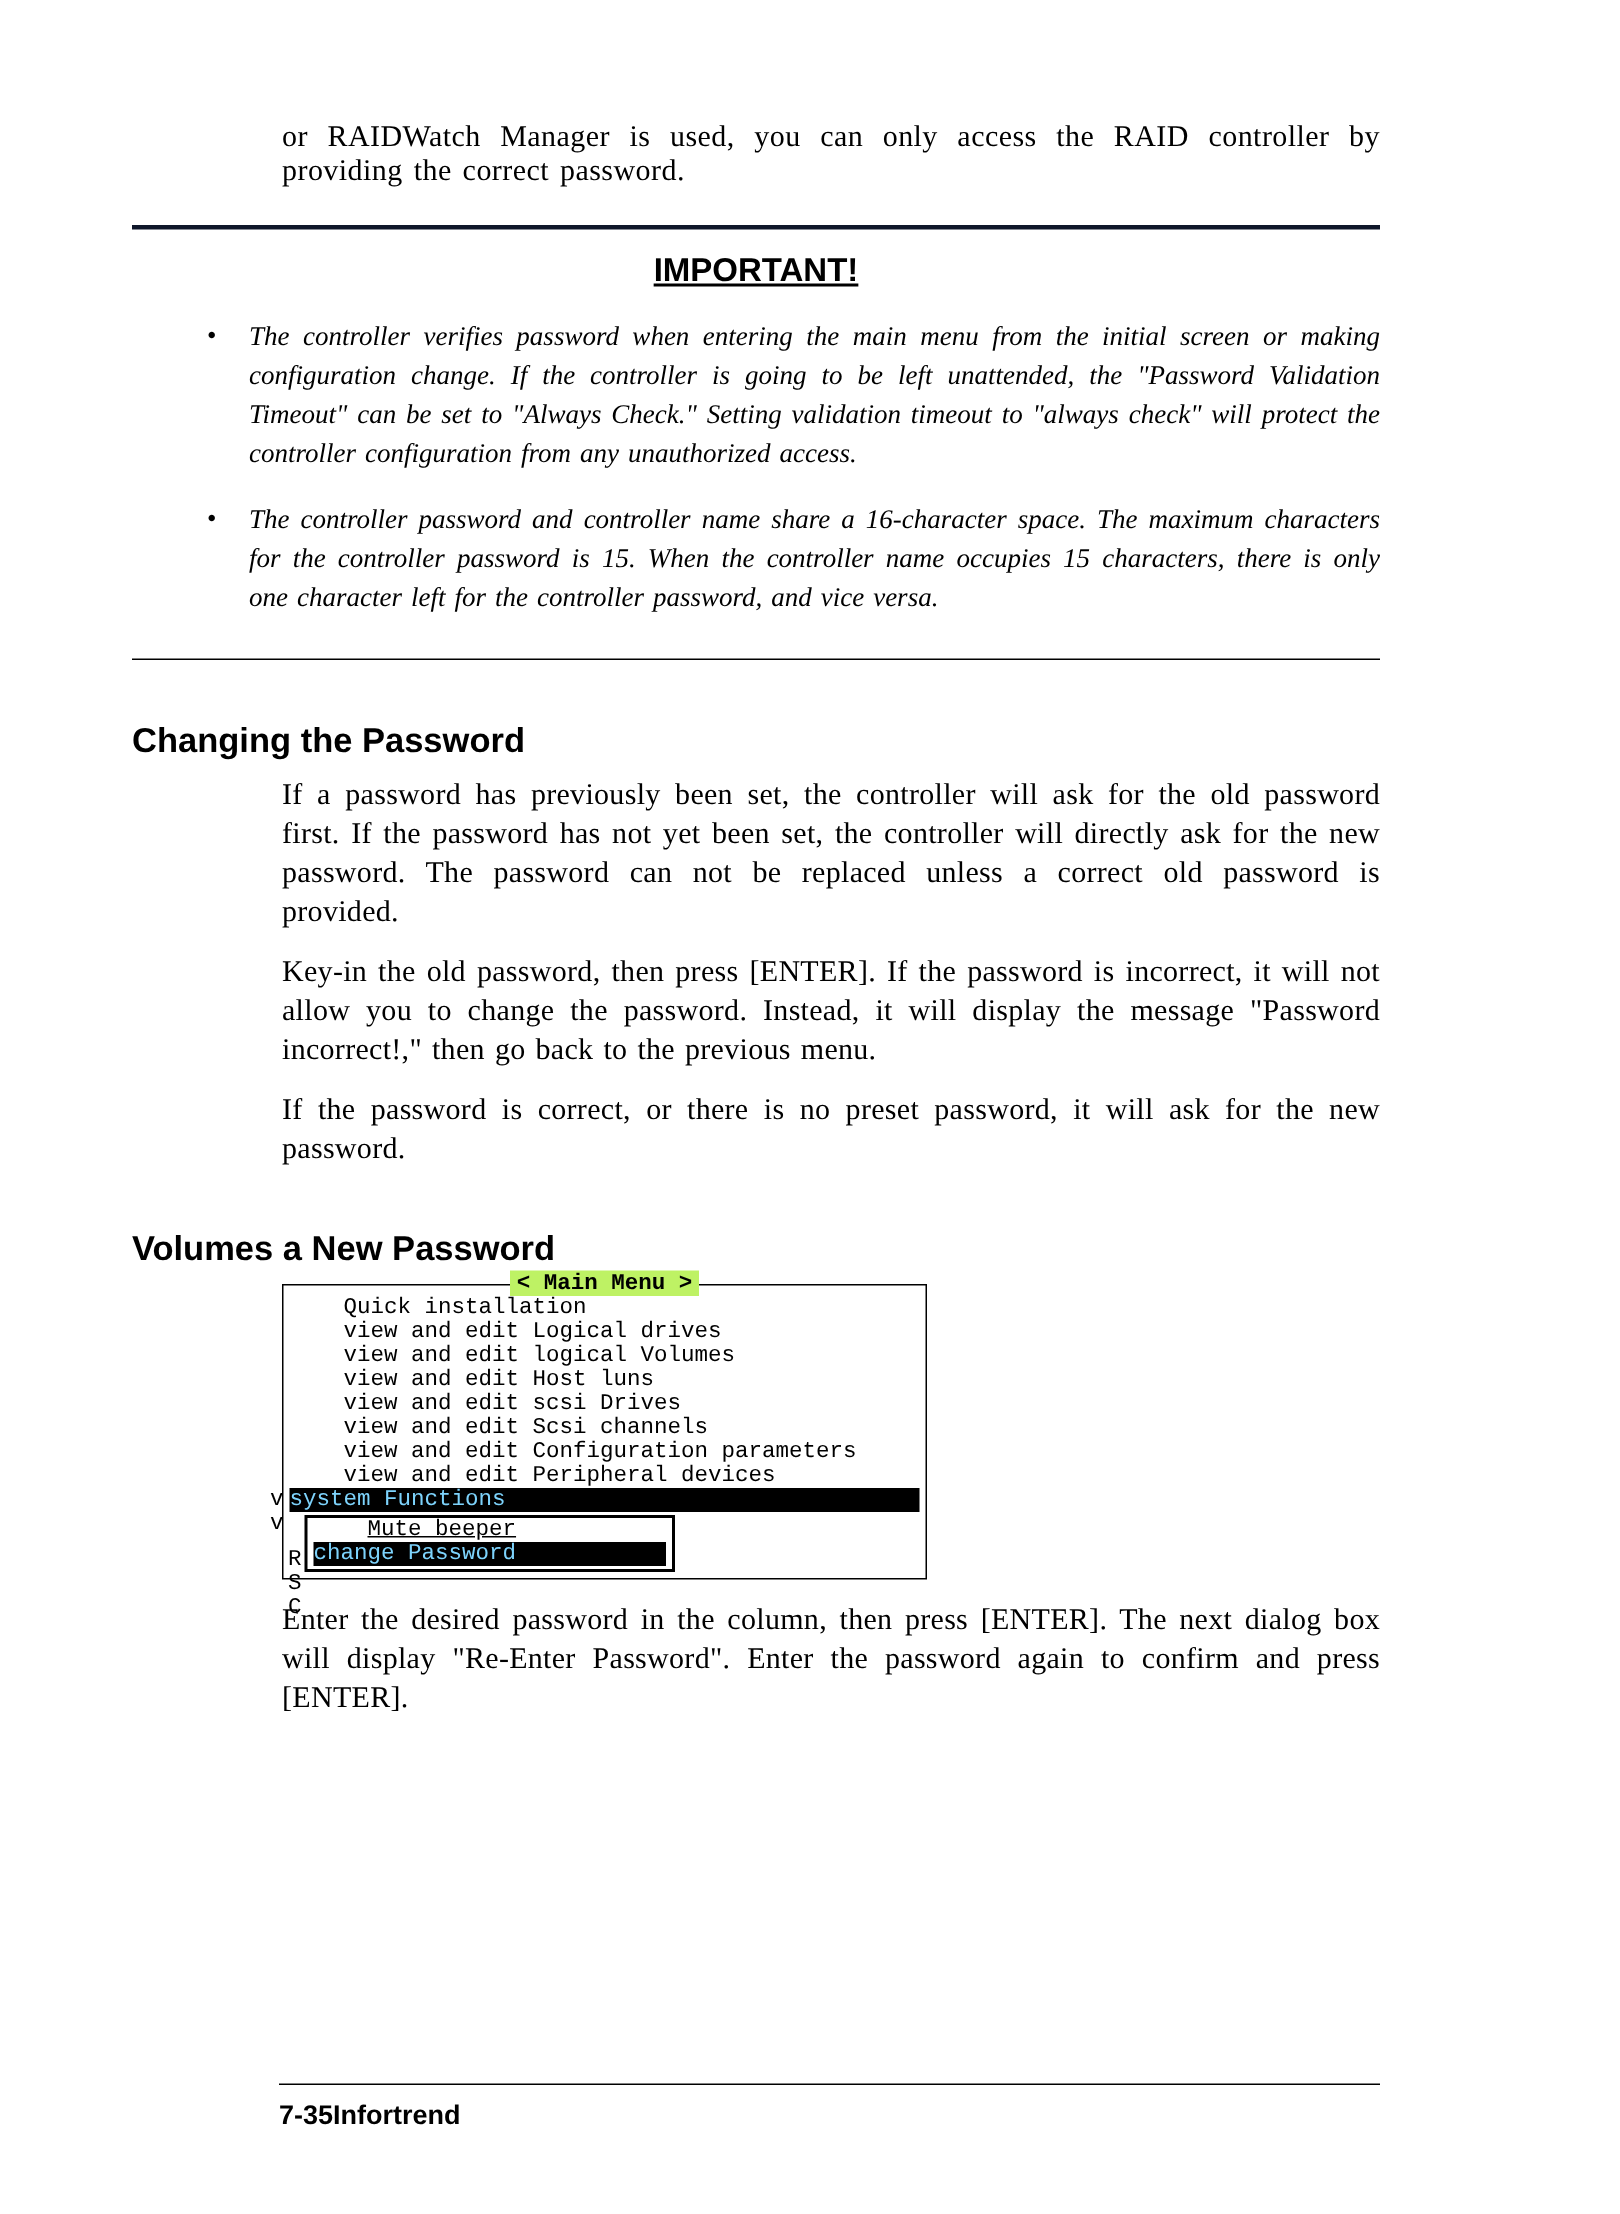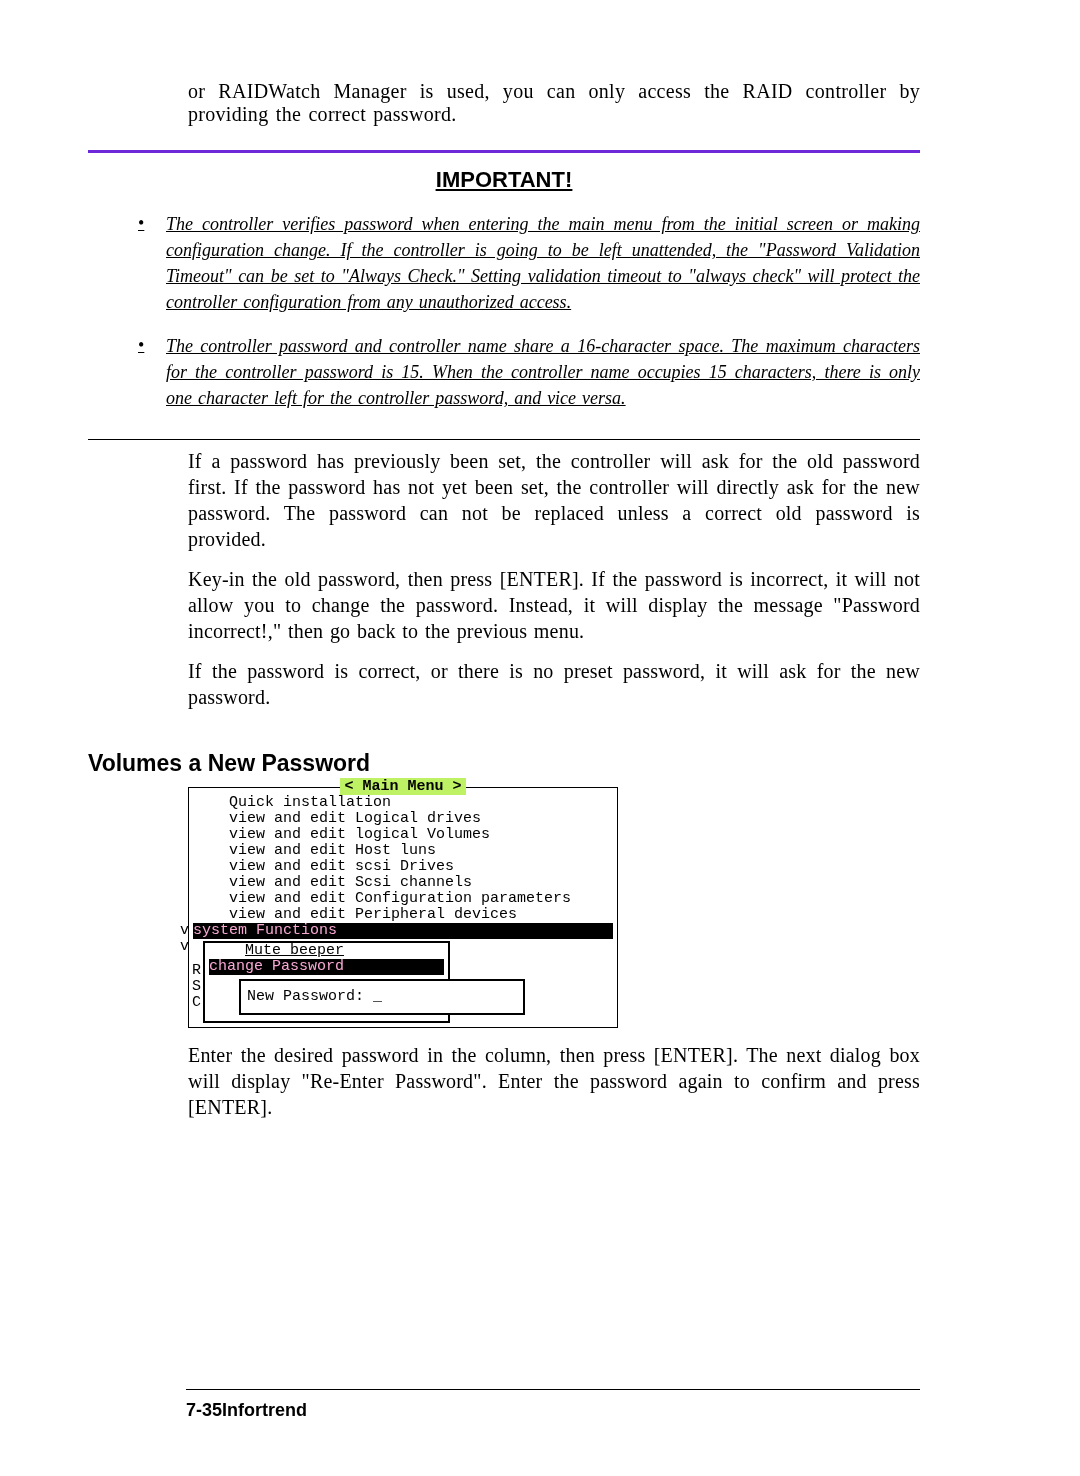--- a/index.html
+++ b/index.html
@@ -21,24 +21,23 @@
   }
   .intro-para {
     font-size: 20px;
     text-align: justify;
     margin: 0 0 24px 0;
     margin-left: 100px;
     letter-spacing: 0.3px;
     word-spacing: 2px;
   }
   .important-block {
-    border-top: 3px solid #6d28d9;
+    border-top: 3px solid #0f172a;
     border-bottom: 1.5px solid #000;
     padding: 14px 0 10px 0;
-    text-decoration: underline;
   }
   .important-heading {
     text-align: center;
     font-family: Arial, Helvetica, sans-serif;
     font-weight: bold;
     font-size: 22px;
     text-decoration: underline;
     margin-bottom: 18px;
   }
   .bullet-wrap {
@@ -98,21 +97,21 @@
   .term-title span {
     background: #bef264;
     padding: 0 4px;
   }
   .term-line {
     white-space: pre;
     margin-left: 36px;
   }
   .term-line-inv {
     background: #000;
-    color: #f9a8d4;
+    color: #7dd3fc;
     white-space: pre;
     display: block;
   }
   .sub-box {
     border: 2.5px double #000;
     margin: 2px 0 2px 10px;
     padding: 0 4px 2px 4px;
     width: 235px;
     position: relative;
     background:#fff;
@@ -167,20 +166,21 @@
         <div class="bullet-dot">•</div>
         <div class="bullet-text">The controller verifies password when entering the main menu from the initial screen or making configuration change.  If the controller is going to be left unattended, the "Password Validation Timeout" can be set to "Always Check."  Setting validation timeout to "always check" will protect the controller configuration from any unauthorized access.</div>
       </div>
       <div class="bullet-row">
         <div class="bullet-dot">•</div>
         <div class="bullet-text">The controller password and controller name share a 16-character space.  The maximum characters for the controller password is 15.  When the controller name occupies 15 characters, there is only one character left for the controller password, and vice versa.</div>
       </div>
     </div>
   </div>
 
+  <div class="section-heading">Changing the Password</div>
   <p class="body-para">If a password has previously been set, the controller will ask for the old password first. If the password has not yet been set, the controller will directly ask for the new password. The password can not be replaced unless a correct old password is provided.</p>
   <p class="body-para">Key-in the old password, then press [ENTER].  If the password is incorrect, it will not allow you to change the password.  Instead, it will display the message "Password incorrect!," then go back to the previous menu.</p>
   <p class="body-para">If the password is correct, or there is no preset password, it will ask for the new password.</p>
 
   <div class="section-heading">Volumes a New Password</div>
 
   <div class="terminal-img">
     <div class="term-outer">
       <div class="term-title"><span>&lt; Main Menu &gt;</span></div>
       <div class="term-line">Quick installation</div>
@@ -195,23 +195,20 @@
 
       <div style="position:relative; margin-top:2px;">
         <div class="side-letters">v
 v</div>
         <div class="sub-box">
           <div class="side-letters2">R
 S
 C</div>
           <div class="term-line" style="text-decoration:underline">Mute beeper</div>
           <span class="term-line-inv">change Password</span>
-          <div class="pw-box">
-            <span>New Password:  _</span>
-          </div>
         </div>
       </div>
     </div>
   </div>
 
   <p class="body-para">Enter the desired password in the column, then press [ENTER]. The next dialog box will display "Re-Enter Password". Enter the password again to confirm and press [ENTER].</p>
 
 </div>
 
 <div class="footer">

